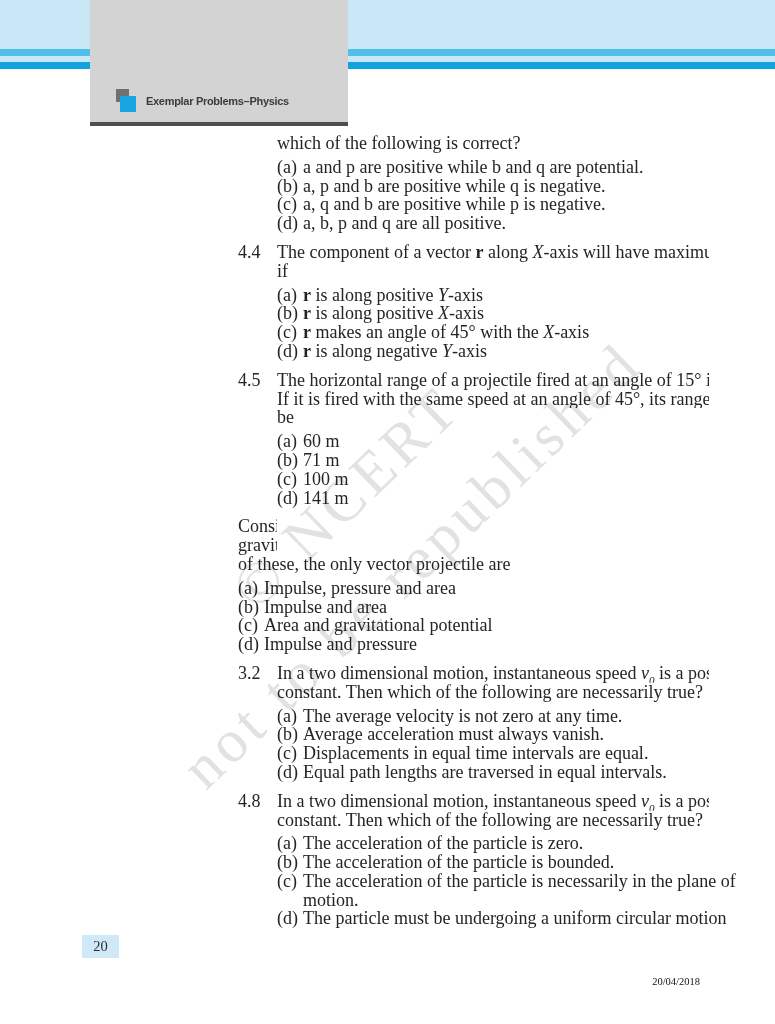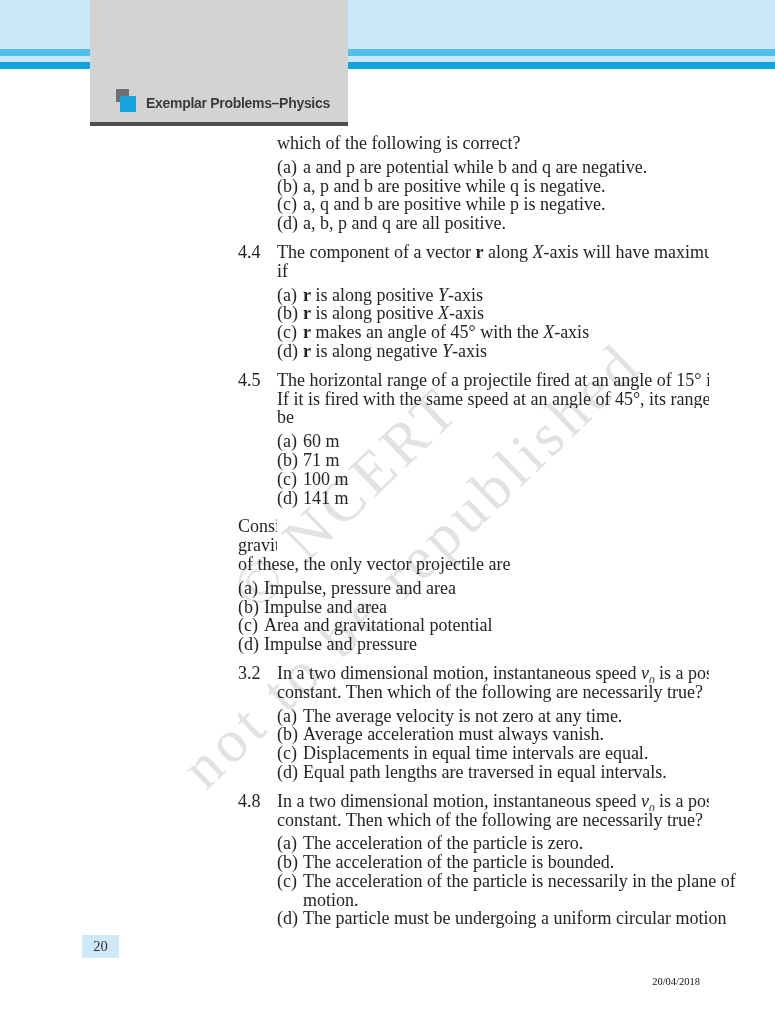--- a/index.html
+++ b/index.html
@@ -17,21 +17,21 @@
   .header-box{
     position:absolute;left:90px;top:0;width:258px;height:122px;
     background:#d3d3d3;border-bottom:4px solid #4e4e50;z-index:3;
   }
   .brand{position:absolute;left:26px;top:87px;display:flex;align-items:flex-start;}
   .logo{position:relative;width:32px;height:32px;flex:none;}
   .logo-sq-gray{position:absolute;left:0;top:2px;width:13px;height:13px;background:#6f7073;}
   .logo-sq-cyan{position:absolute;left:4px;top:9px;width:16px;height:16px;background:#16a5de;}
   .brand-title{
     margin-left:-2px;padding-top:8px;font-family:"Liberation Sans",sans-serif;
-    font-weight:bold;font-size:14px;letter-spacing:-0.3px;color:#3b3b3d;white-space:nowrap;
+    font-weight:bold;font-size:11px;letter-spacing:-0.3px;color:#3b3b3d;white-space:nowrap;
   }
   
   .watermark{
     position:absolute;left:-10px;top:437px;width:780px;height:192px;z-index:0;
     transform:rotate(-44deg);text-align:center;color:#e2e2e2;
     font-size:60px;line-height:94px;letter-spacing:5px;white-space:nowrap;
     font-family:"Liberation Serif",serif;
   }
   
   .content{position:absolute;left:238px;top:134px;width:471px;z-index:2;color:#272324;font-size:18px;}
@@ -79,21 +79,21 @@
 
 <div class="content" id="questions">
     <div class="q">
       <div class="qnum"></div>
       <div class="qbody">
         <div class="stem-line lline">which of the following is correct?</div>
         <div class="opts">
           <div class="opt">
             <div class="optlabel">(a)</div>
             <div class="opttext">
-              <div class="opt-line lline">a and p are potential while b and q are negative.</div>
+              <div class="opt-line lline">a and p are positive while b and q are potential.</div>
             </div>
           </div>
           <div class="opt">
             <div class="optlabel">(b)</div>
             <div class="opttext">
               <div class="opt-line lline">a, p and b are positive while q is negative.</div>
             </div>
           </div>
           <div class="opt">
             <div class="optlabel">(c)</div>

